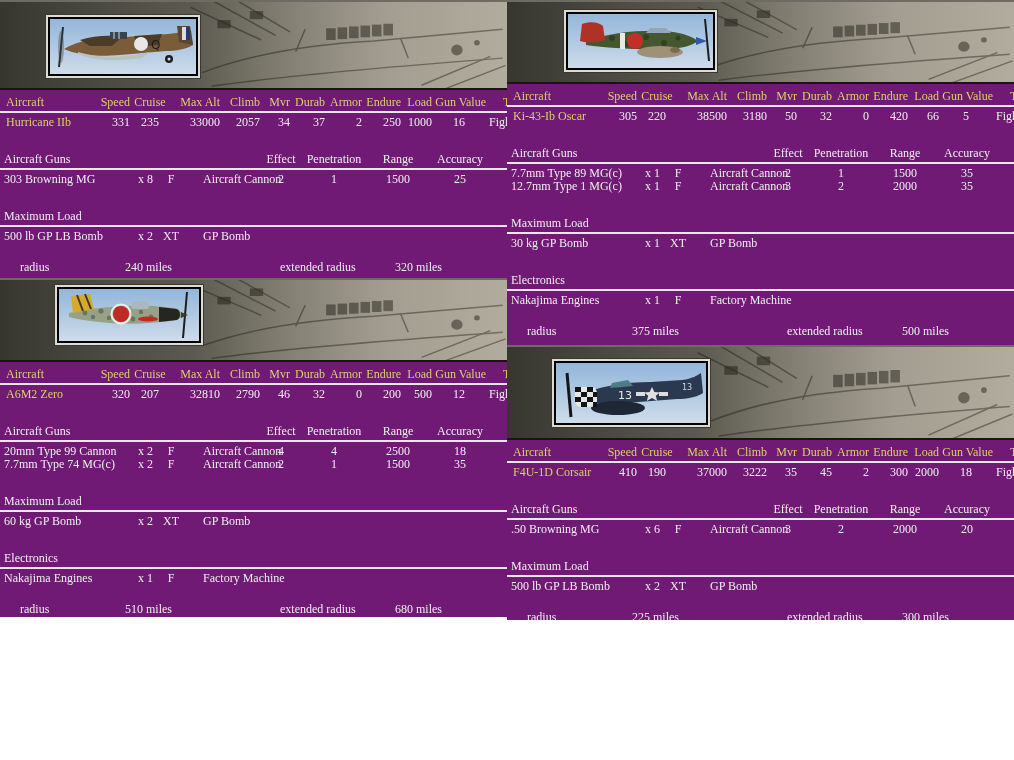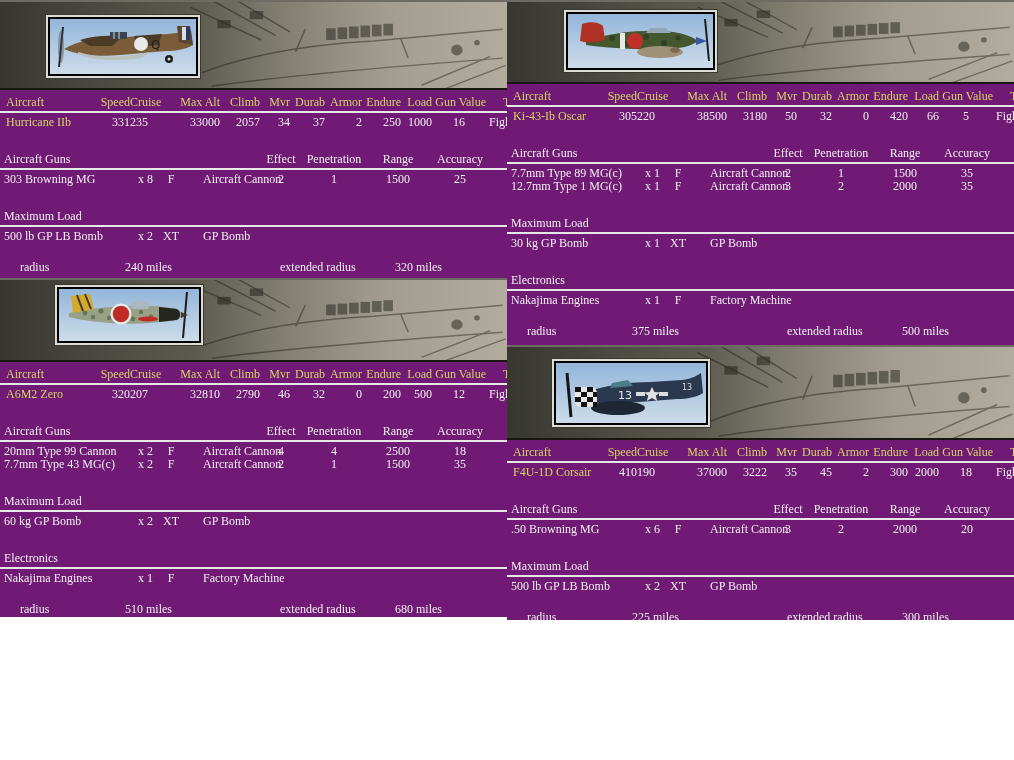--- a/index.html
+++ b/index.html
@@ -21,21 +21,21 @@
   .panel { position:relative; background:#701a75; color:#f0f0f0; overflow:hidden;
            padding-top:6px; font-size:12px; line-height:13px; }
   .hr { height:2px; background:#e8e8e8; margin:2px 0 3px 0; }
   .row { display:flex; white-space:nowrap; }
   .row > span { flex:0 0 auto; display:block; }
   .ylw { color:#d6d465; }
 
   
   .sc.n  { width:100px; text-align:left; padding-left:6px; }
   .sc.s1 { width:30px; text-align:right; }
-  .sc.s2 { width:40px; text-align:left; }
+  .sc.s2 { width:40px; text-align:center; }
   .sc.s3 { width:50px; text-align:right; }
   .sc.s4 { width:40px; text-align:right; }
   .sc.s5 { width:30px; text-align:right; }
   .sc.s6 { width:35px; text-align:right; }
   .sc.s7 { width:37px; text-align:right; }
   .sc.s8 { width:39px; text-align:right; }
   .sc.s9 { width:31px; text-align:right; }
   .sc.s10{ width:54px; text-align:right; }
   .sc.s10.v { text-align:center; }
   .sc.typ{ width:80px; text-align:left; padding-left:17px; }
@@ -272,21 +272,21 @@
           <span class="gc gname">20mm Type 99 Cannon</span>
           <span class="gc gcnt">x 2</span>
           <span class="gc gmnt">F</span>
           <span class="gc gkind">Aircraft Cannon</span>
           <span class="gc geff">4</span>
           <span class="gc gpen">4</span>
           <span class="gc grng">2500</span>
           <span class="gc gacc">18</span>
         </div>
         <div class="row">
-          <span class="gc gname">7.7mm Type 43 MG(c)</span>
+          <span class="gc gname">7.7mm Type 74 MG(c)</span>
           <span class="gc gcnt">x 2</span>
           <span class="gc gmnt">F</span>
           <span class="gc gkind">Aircraft Cannon</span>
           <span class="gc geff">2</span>
           <span class="gc gpen">1</span>
           <span class="gc grng">1500</span>
           <span class="gc gacc">35</span>
         </div>
         <div class="slab">Maximum Load</div>
         <div class="hr"></div>

